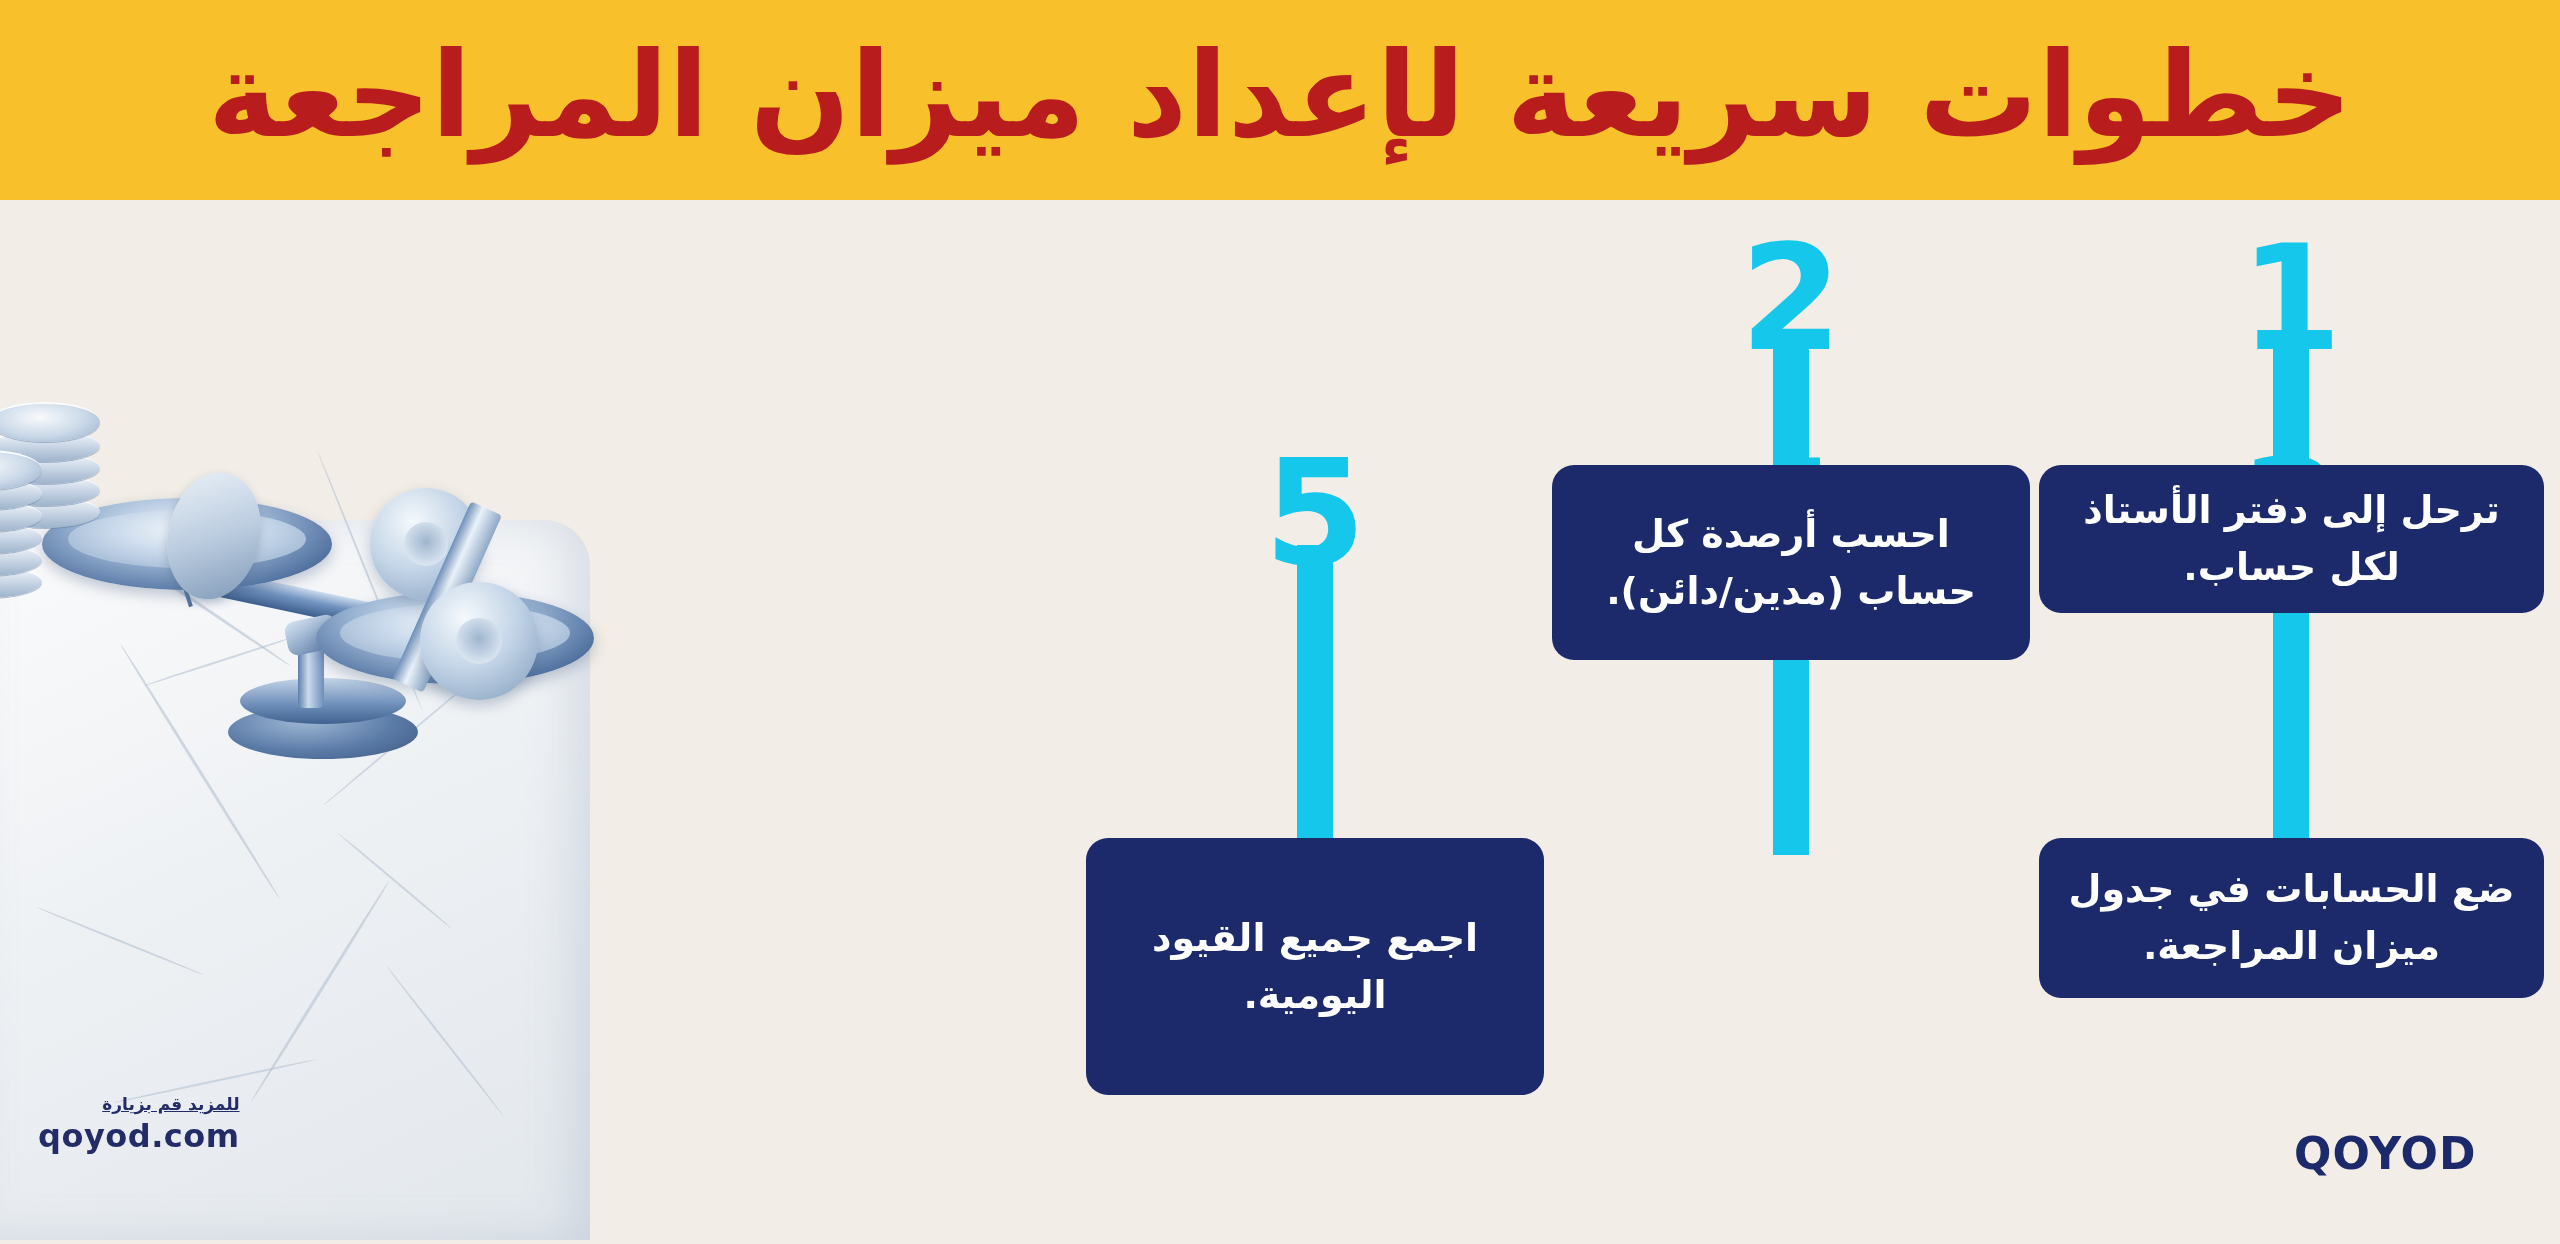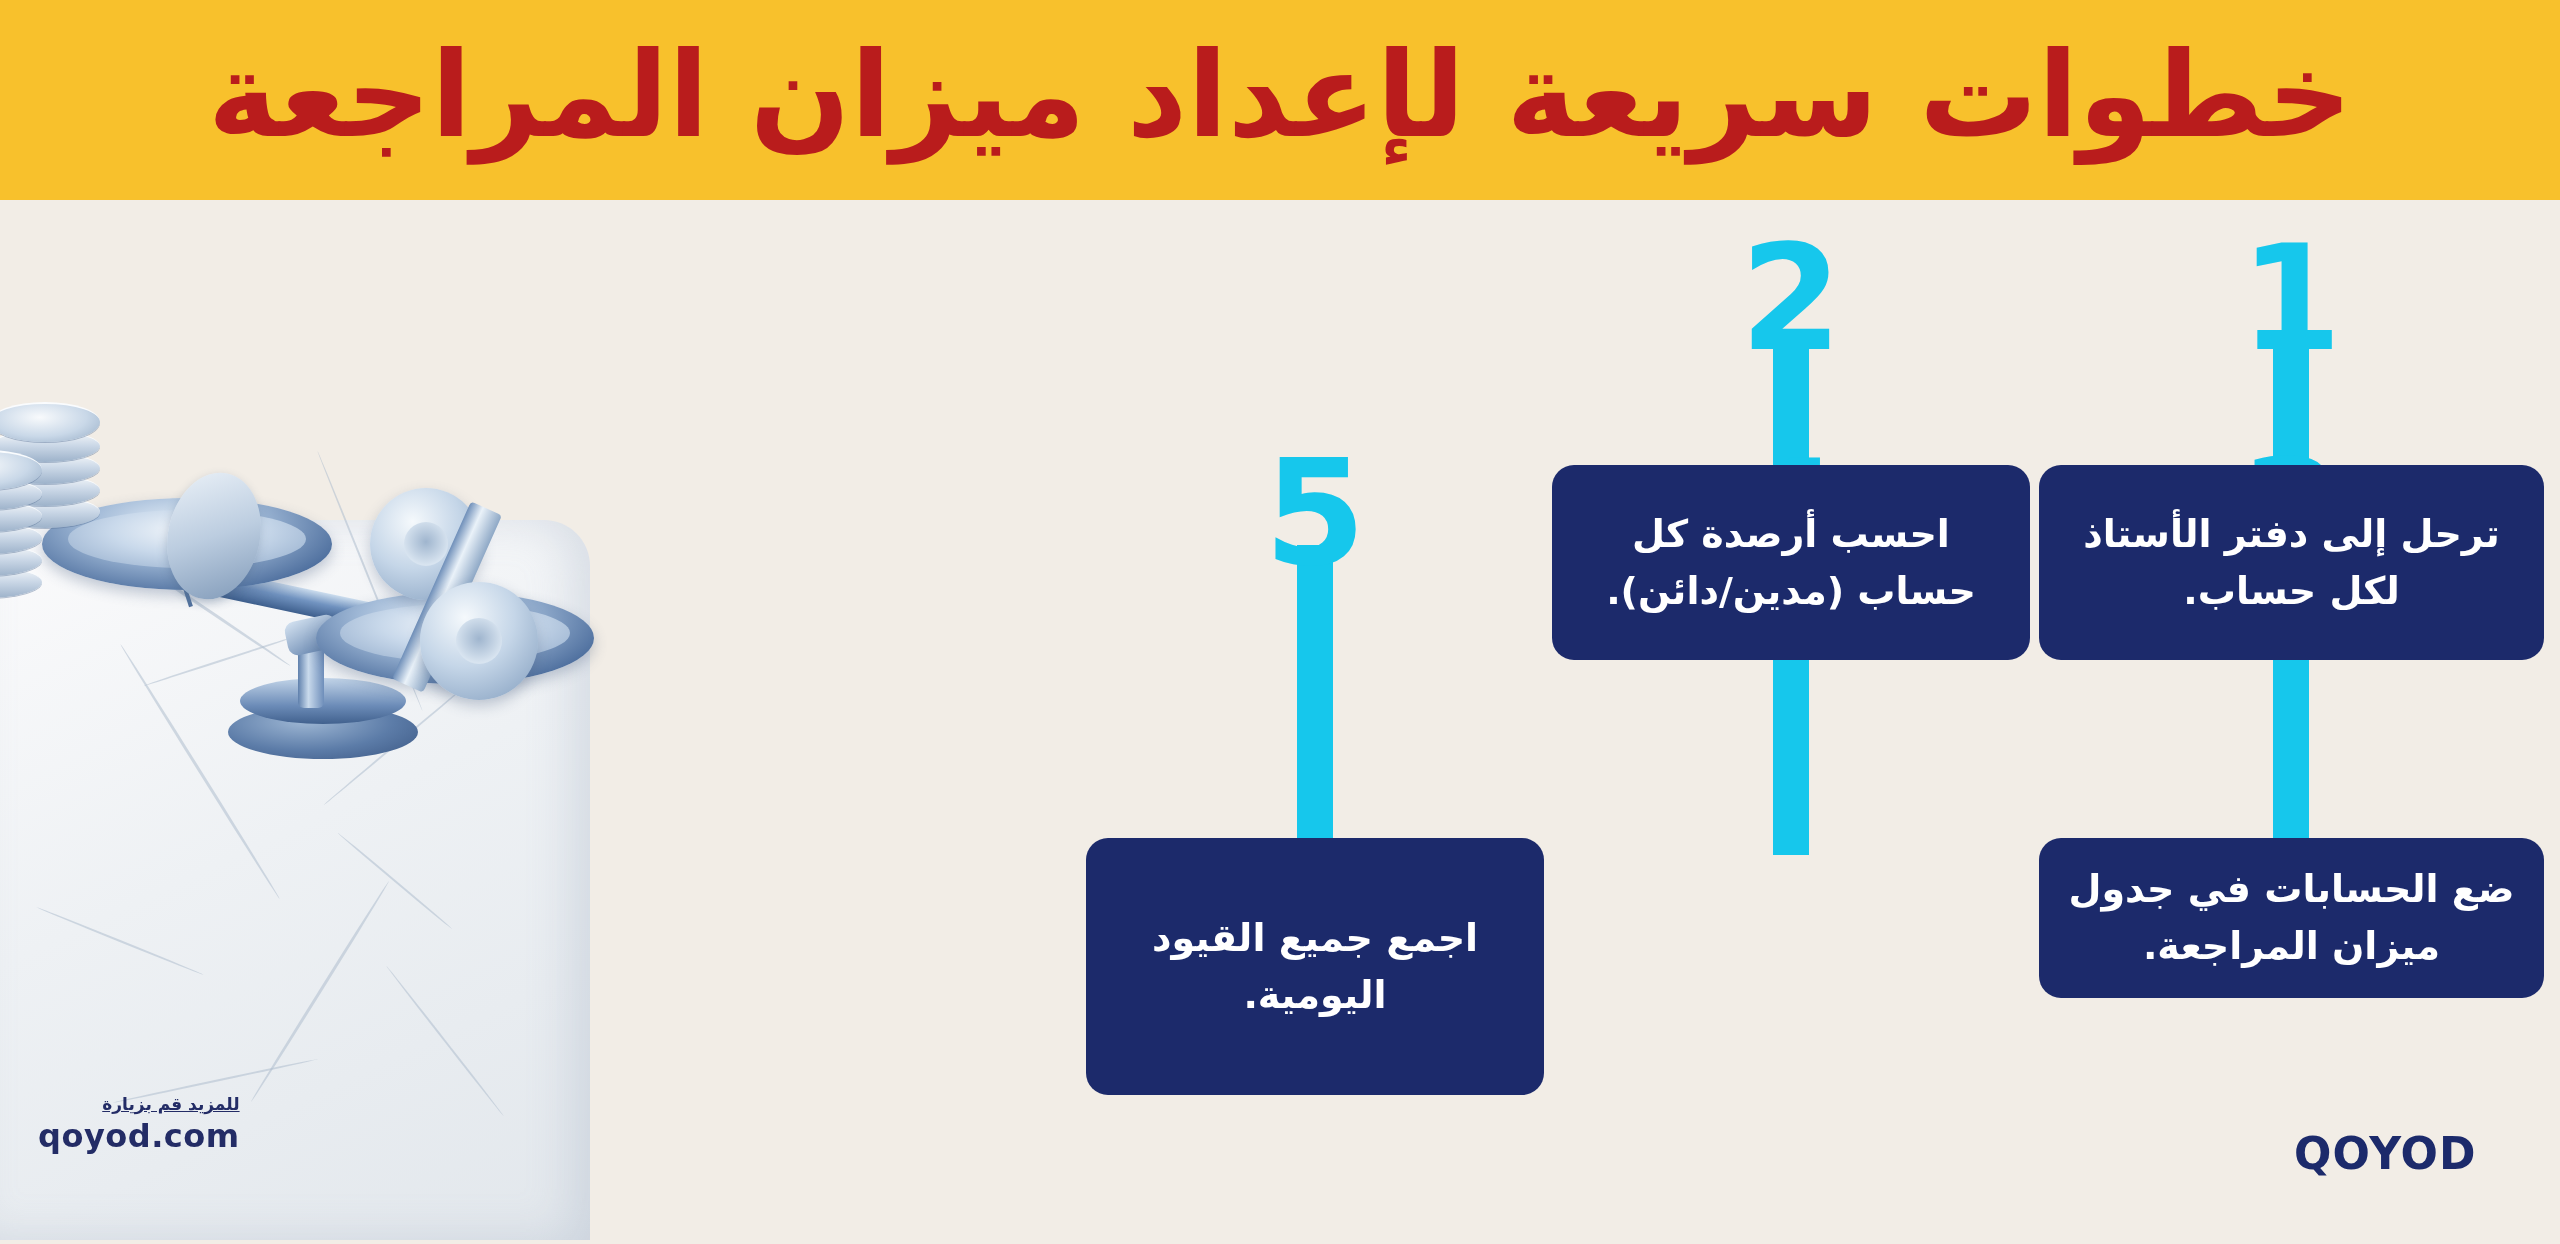--- a/index.html
+++ b/index.html
@@ -169,21 +169,21 @@
     color:#16C7EC;
     font-size:146px;
     font-weight:bold;
     line-height:1;
     font-family:"DejaVu Sans","Liberation Sans",sans-serif;
     text-align:center;
     width:120px;
   }
 
   
-  #step-1{left:2039px;top:465px;width:505px;height:195px;}
+  #step-1{left:2039px;top:465px;width:505px;height:148px;}
   #num-1 {left:2231px;top:225px;}
   #step-2{left:1552px;top:465px;width:478px;height:195px;}
   #num-2 {left:1731px;top:225px;}
   
   #step-3{left:2039px;top:838px;width:505px;height:160px;}
   #num-3 {left:2231px;top:440px;}
   #step-4{left:1552px;top:838px;width:478px;height:225px;}
   #num-4 {left:1731px;top:440px;}
   #step-5{left:1086px;top:838px;width:458px;height:257px;}
   #num-5 {left:1255px;top:440px;}

